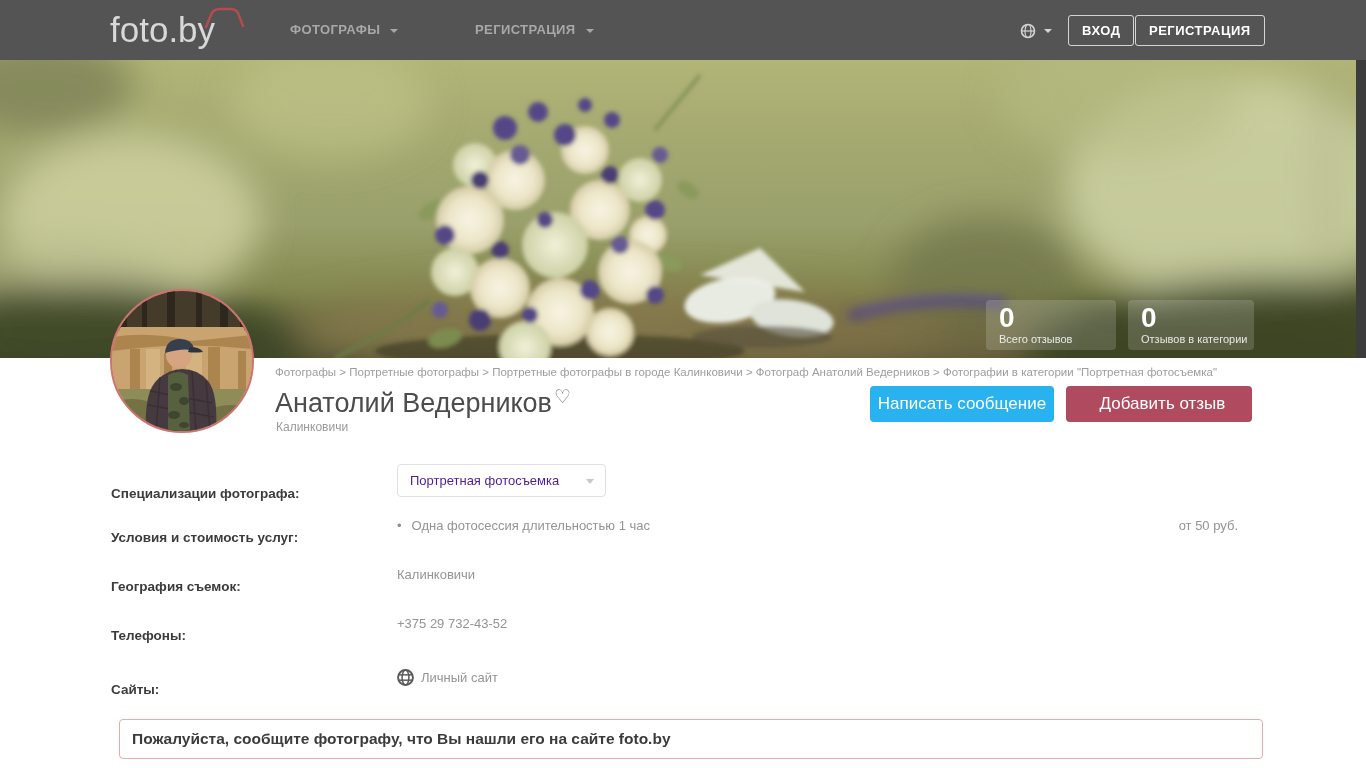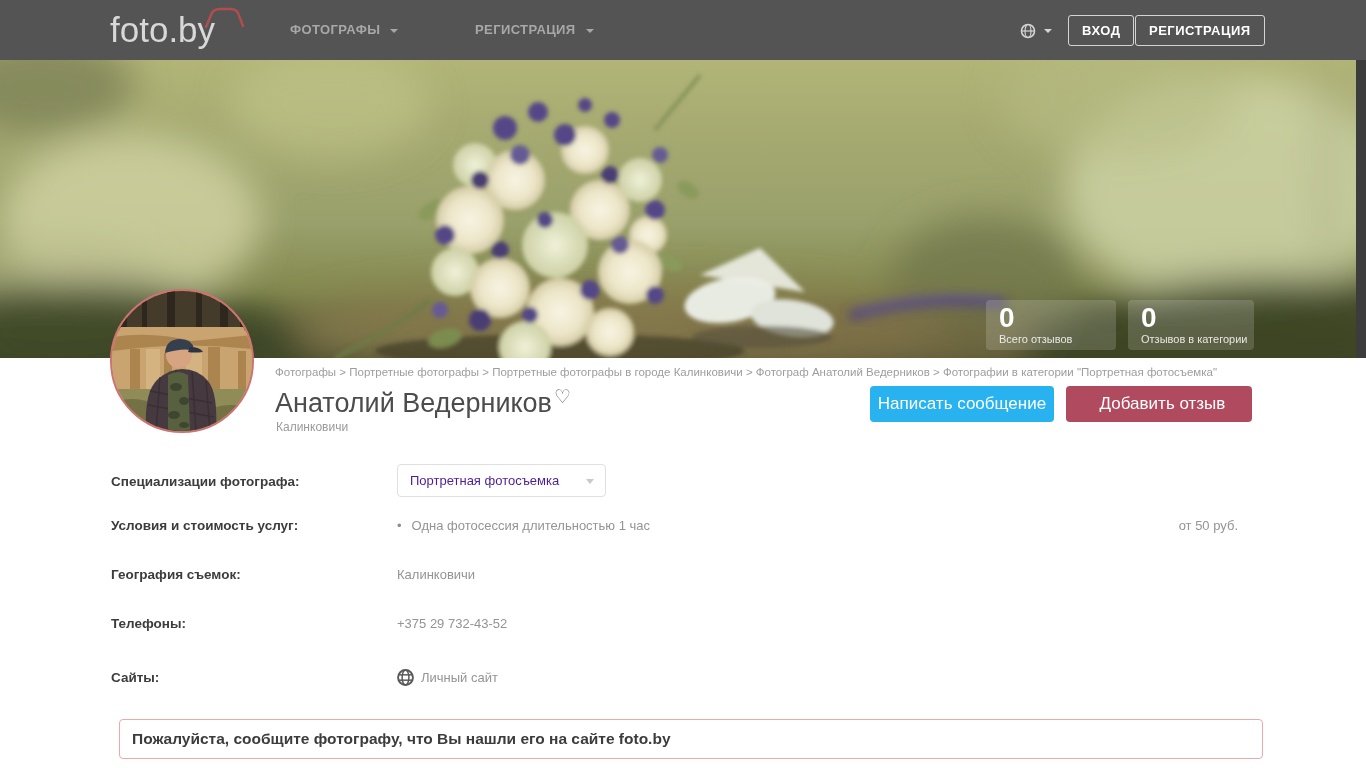--- a/index.html
+++ b/index.html
@@ -36,21 +36,21 @@
   
   .breadcrumb { position:absolute; left:275px; top:366px; width:960px; font-size:11.5px; color:#9d9d9d; cursor:pointer; white-space:nowrap; }
   .name { position:absolute; left:275px; top:385px; font-size:27px; font-weight:500; color:#4c4c4c; }
   .heart { font-size:19px; color:#6f6f6f; vertical-align:9px; margin-left:2px; cursor:pointer; font-weight:400; }
   .city { position:absolute; left:276px; top:420px; font-size:12px; color:#9a9a9a; }
   .btn { position:absolute; top:386px; height:36px; border:none; border-radius:4px; color:#fff; font-family:"Liberation Sans", sans-serif; font-size:17px; cursor:pointer; }
   .btn-blue { left:870px; width:184px; background:#29b2f0; }
   .btn-maroon { left:1066px; width:186px; background:#b04a5e;padding-left:7px; }
 
   
-  .row-label { position:absolute; left:111px; font-size:13.5px; font-weight:700; color:#3c3c3c; }
+  .row-label { position:absolute; left:111px; font-size:13.5px; font-weight:700; color:#3c3c3c;margin-top:12px; }
   .row-value { position:absolute; left:397px; font-size:13px; color:#949494; }
   .select { position:absolute; left:397px; top:464px; width:209px; height:33px; border:1px solid #e0e0e0; border-radius:4px; background:#fff; line-height:31px; padding-left:12px; font-size:13px; color:#4c1d95; cursor:pointer; }
   .sel-caret { position:absolute; right:11px; top:14px; width:0; height:0; border-left:4px solid transparent; border-right:4px solid transparent; border-top:5px solid #c9c9c9; }
   .bullet { color:#8d8d8d; margin-right:10px; font-size:13px; }
   .price { position:absolute; right:128px; top:518px; font-size:13px; color:#949494; }
   .site-row { position:absolute; left:397px; top:669px; display:flex; align-items:center; cursor:pointer; }
   .site-row span { font-size:13px; color:#949494; margin-left:7px; }
 
   
   .notice { position:absolute; left:111px; top:719px; width:1144px; height:40px; border:1px solid #e9aaaa; border-radius:4px; line-height:38px; padding-left:12px; font-size:15.5px; font-weight:600; color:#3c3c3c; background:#fff;margin-left:8px; }

